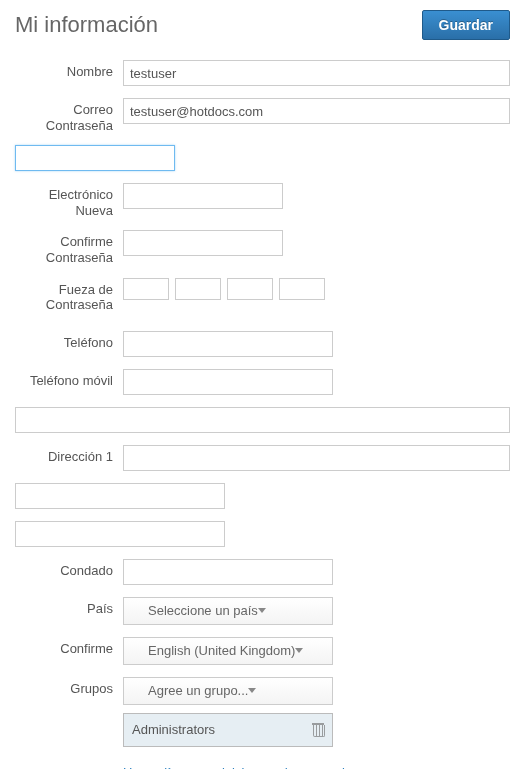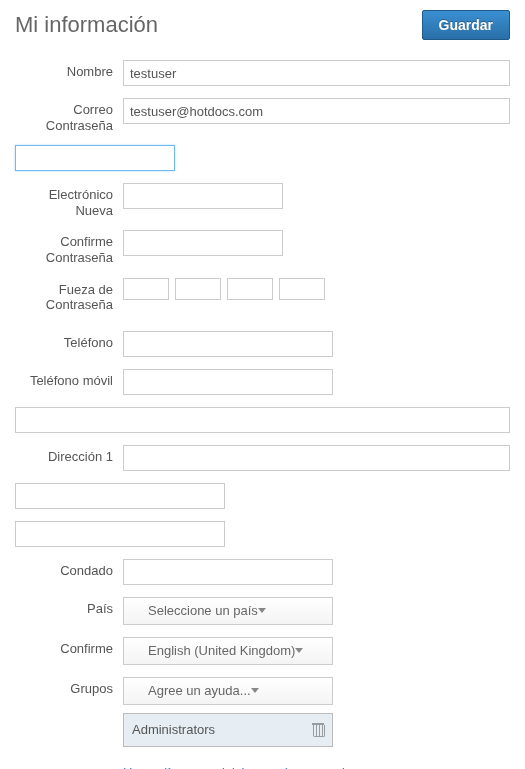--- a/index.html
+++ b/index.html
@@ -238,21 +238,21 @@
       <span>English (United Kingdom)</span>
       <span class="arrow"></span>
     </div>
   </div>
 </div>
 
 <div class="row">
   <div class="label">Grupos</div>
   <div class="control">
     <div class="select">
-      <span>Agree un ayuda...</span>
+      <span>Agree un grupo...</span>
       <span class="arrow"></span>
     </div>
     <div class="tag">
       <span>Administrators</span>
       <span class="trash"></span>
     </div>
   </div>
 </div>
 
 <div class="row help-row">

